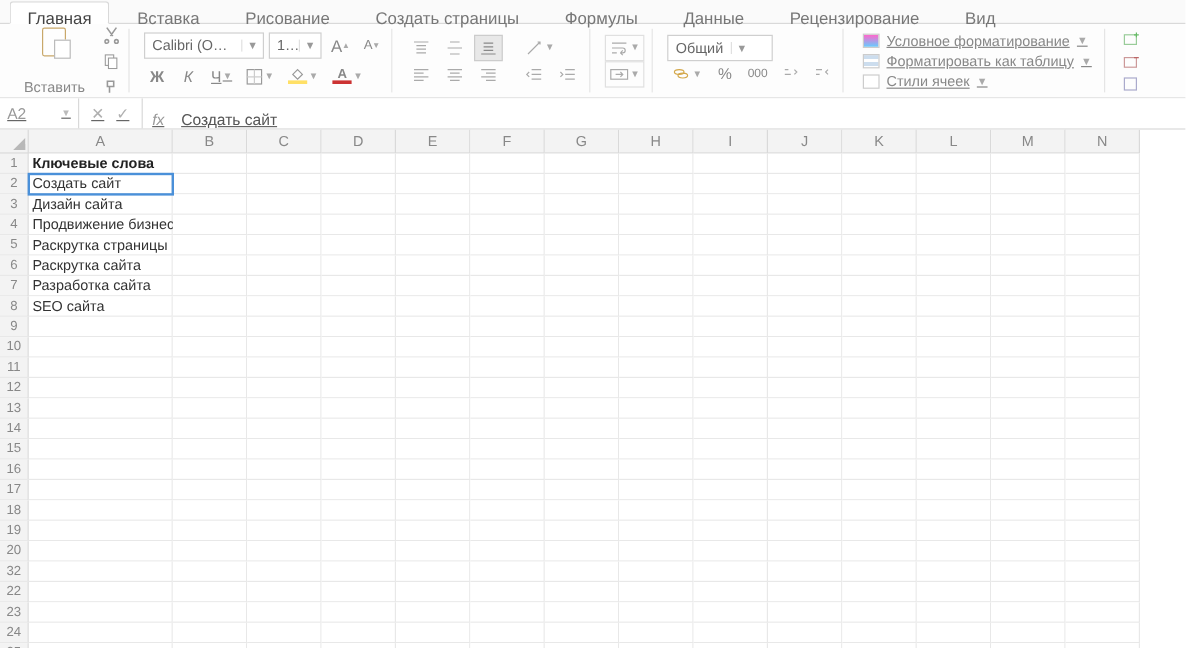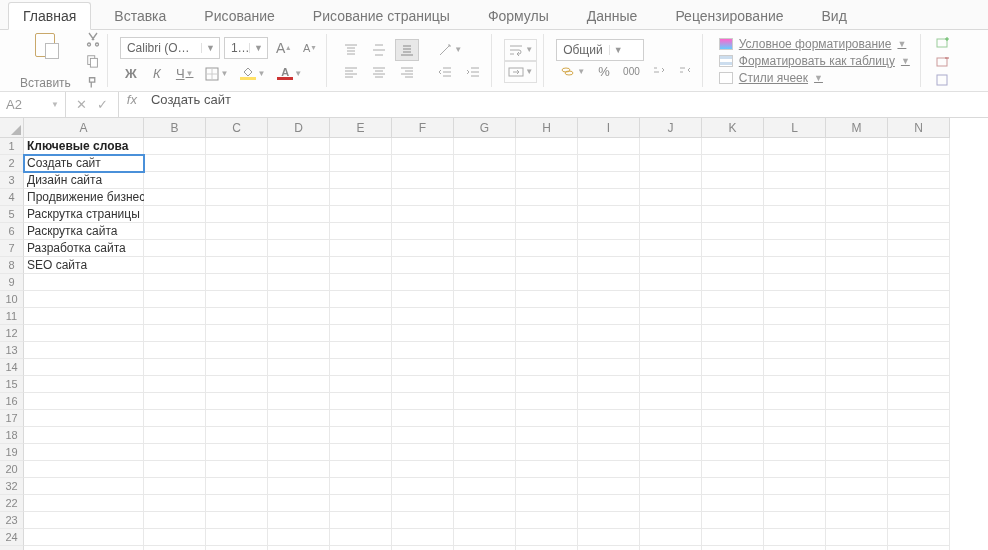--- a/index.html
+++ b/index.html
@@ -10,22 +10,21 @@
       background: #fff;
       width: 988px;
       height: 550px;
       overflow: hidden;
       user-select: none;
     }
 
     
     .tabs {
       display: flex;
-      align-items: center;
-      height: 30px;
+      height: 20px;
       background: #fafafa;
       border-bottom: 1px solid #d9d9d9;
       padding: 0 8px;
       gap: 8px;
     }
     .tab {
       padding: 5px 14px;
       color: #777;
       cursor: pointer;
       font-size: 14px;
@@ -114,26 +113,27 @@
     .align-group .row .btn svg { width: 16px; height: 16px; }
     
     .styles-list { display:flex; flex-direction:column; gap:3px; padding:2px 4px; font-size:12px; color:#888;text-decoration:underline;}
     .styles-list .style-item { display:flex; align-items:center; gap:6px; cursor:pointer; }
     .style-item .si-caret { font-size:9px; color:#aaa; }
     .mini-swatch { width:14px; height:12px; border:1px solid #ccc; display:inline-block;}
 
     
     .formula-bar {
       display: flex;
-      align-items: flex-start;
+      align-items: flex-end;
       height: 26px;
       border-bottom: 1px solid #d9d9d9;
       background: #fff;
       font-size: 13px;
       color: #666;
+      text-decoration: underline;
     }
     .name-box {
       width: 66px;
       padding: 0 6px;
       border-right: 1px solid #d9d9d9;
       color: #999;
       display:flex; align-items:center; justify-content:space-between; height:100%;
     }
     .name-box .nb-caret { font-size:8px; color:#bbb;}
     .fx-buttons { display:flex; gap:10px; padding:0 10px; border-right:1px solid #d9d9d9; height:100%; align-items:center;}
@@ -192,21 +192,21 @@
     svg { display:block; }
     .color-underline { width:16px; height:3px; }
   </style>
 </head>
 <body>
 
 <div class="tabs">
   <div class="tab active">Главная</div>
   <div class="tab">Вставка</div>
   <div class="tab">Рисование</div>
-  <div class="tab">Рисование страницы</div>
+  <div class="tab">Создать страницы</div>
   <div class="tab">Формулы</div>
   <div class="tab">Данные</div>
   <div class="tab">Рецензирование</div>
   <div class="tab">Вид</div>
 </div>
 
 <div class="ribbon">
 
   <div class="ribbon-group clipboard-group">
     <div class="paste-btn">

